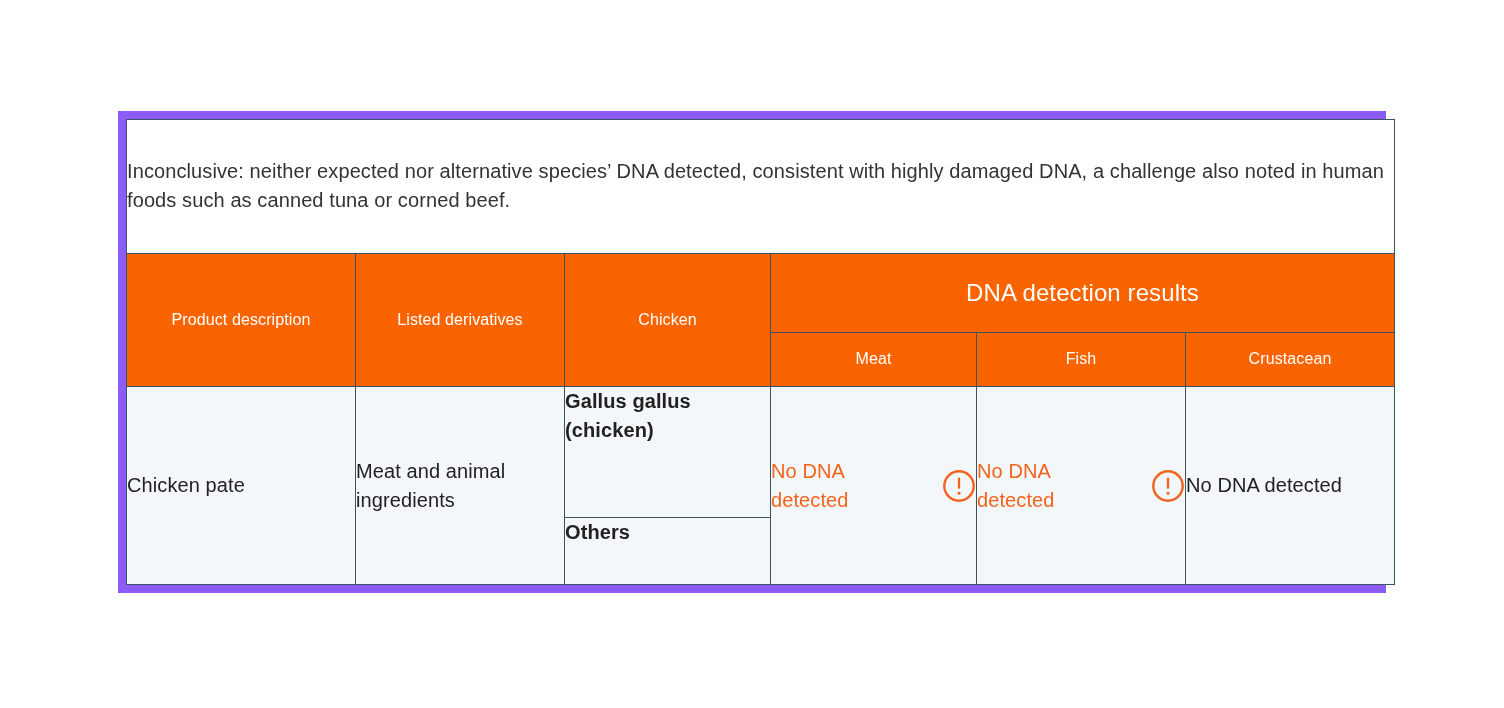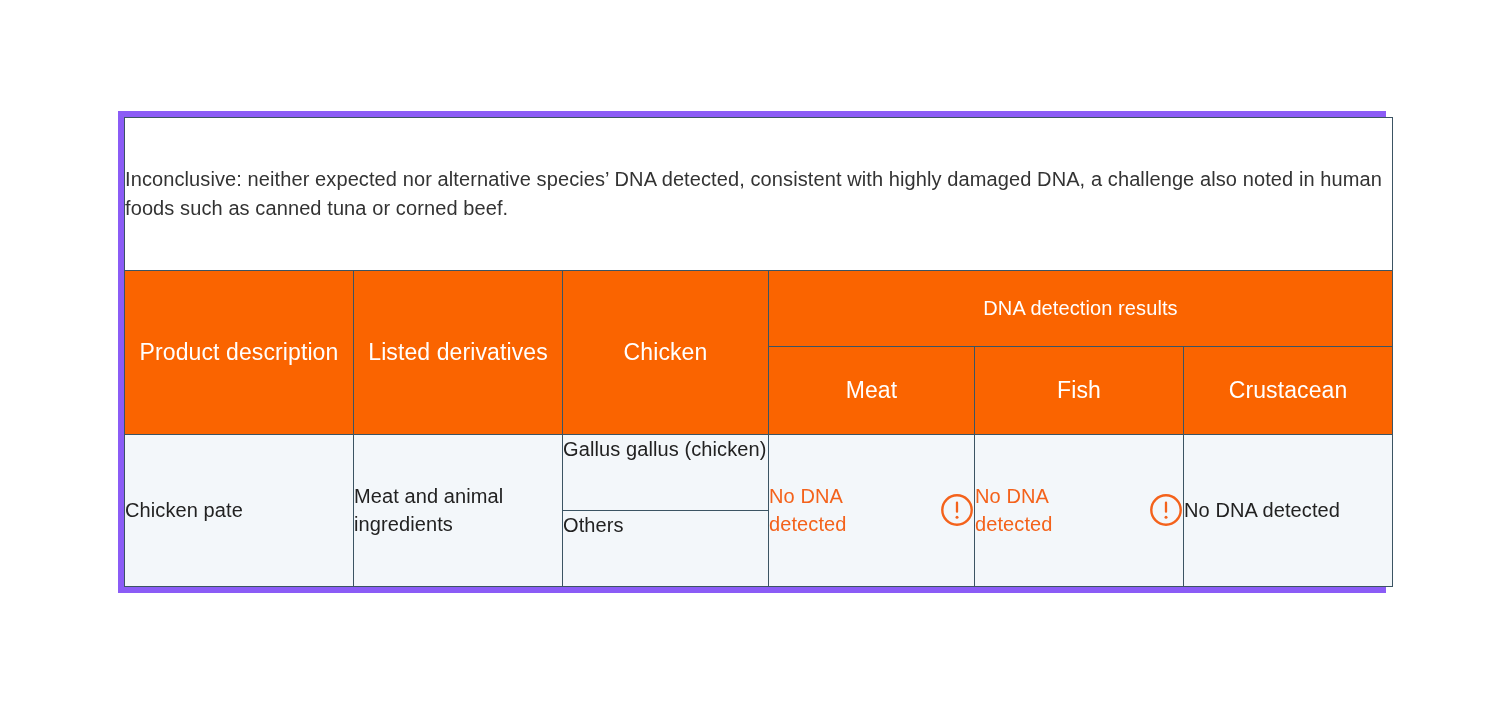--- a/index.html
+++ b/index.html
@@ -15,21 +15,21 @@
     overflow: hidden;
   }
 
   .table-wrap {
     position: absolute;
     left: 118px;
     top: 111px;
     width: 1268px;
     height: 482px;
     box-sizing: border-box;
-    border: 6px solid #8b5cf6;
+    border: 8px solid #8b5cf6;
     background: #ffffff;
   }
 
   table.dna-table {
     width: 100%;
     height: 100%;
     border-collapse: collapse;
     table-layout: fixed;
   }
 
@@ -52,44 +52,45 @@
     border-right: none;
     border-top: none;
     letter-spacing: 0.1px;
   }
 
   
   td.hdr {
     background: #fa6400;
     color: #ffffff;
     text-align: center;
-    font-size: 23px;
+    font-size: 16px;
     line-height: 1.42;
     letter-spacing: 0.1px;
     padding: 4px 8px;
   }
   td.hdr-stacked {
     vertical-align: middle;
   }
   td.hdr-group {
-    font-size: 20px;
+    font-size: 24px;
   }
 
   
   td.body-cell {
     background: #f3f7fa;
     color: #222222;
     font-size: 20px;
     line-height: 1.42;
     letter-spacing: 0.1px;
     padding: 10px 18px;
     vertical-align: middle;
   }
   td.body-cell.top-al {
     vertical-align: top;
+    font-weight: bold;
   }
 
   .result-inner {
     display: flex;
     align-items: center;
     gap: 18px;
   }
   .result-text {
     flex: 0 1 auto;
   }

